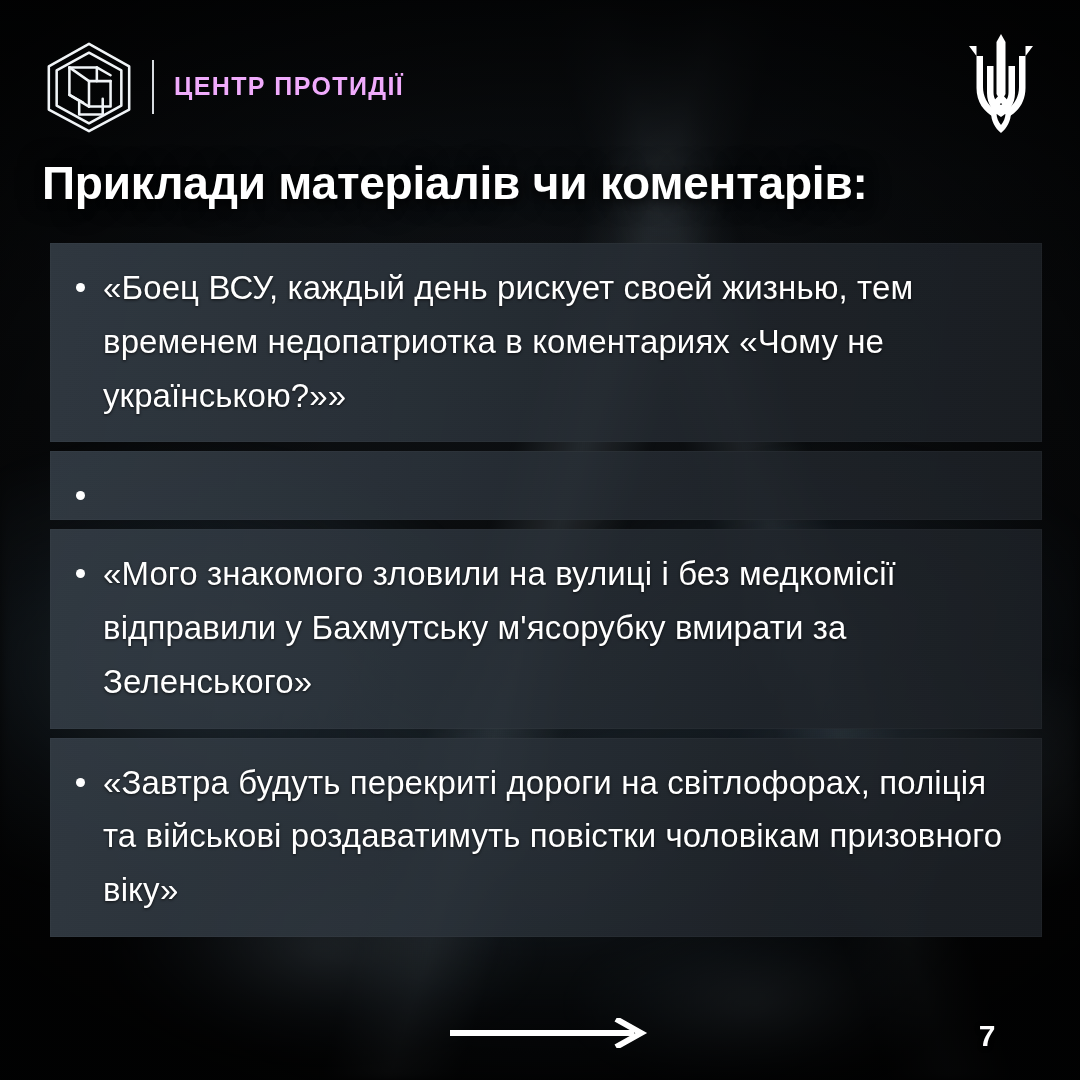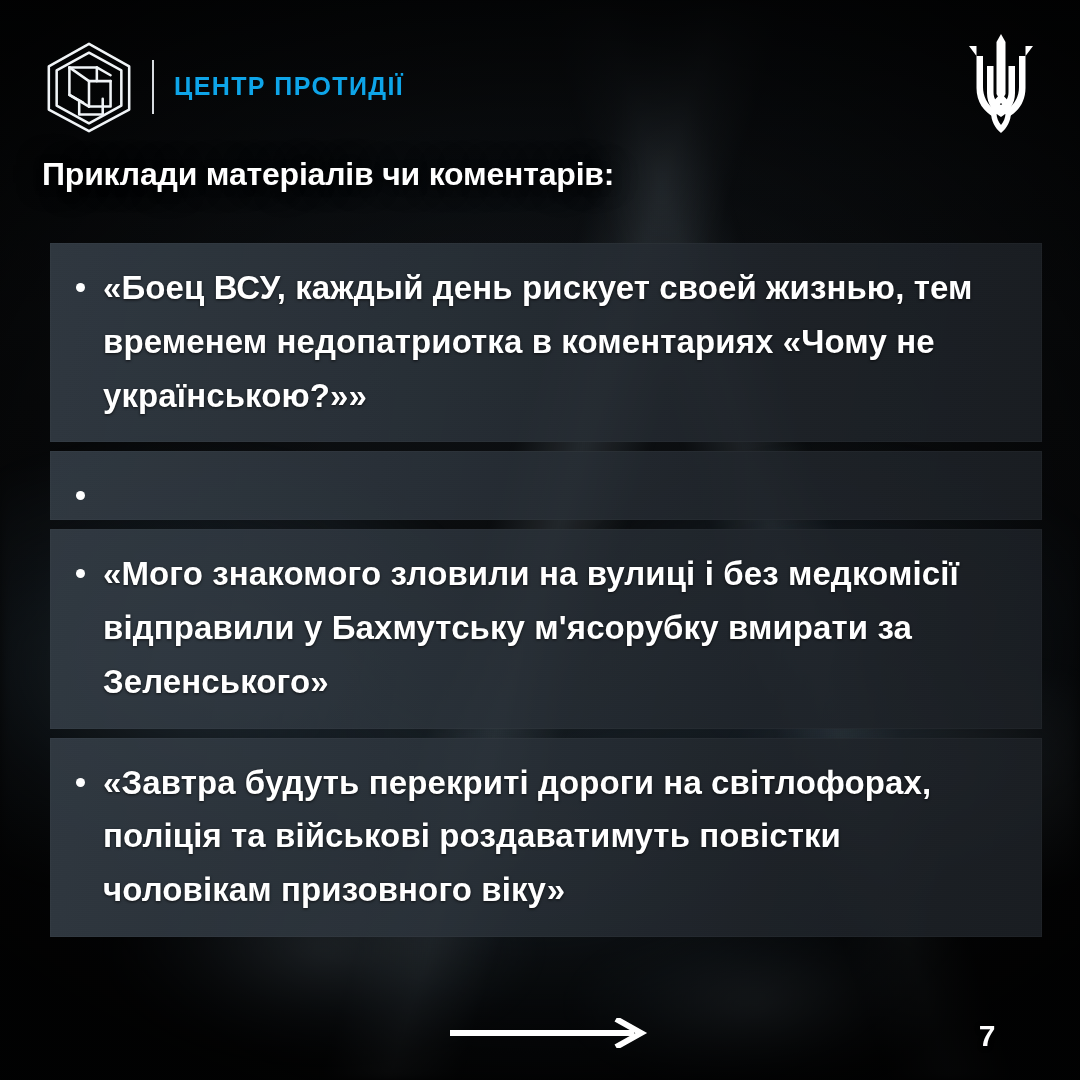--- a/index.html
+++ b/index.html
@@ -53,29 +53,29 @@
 
   
   .header{position:absolute;left:0;top:0;width:1080px;height:150px;z-index:6;}
   .brand{position:absolute;left:40px;top:38px;display:flex;align-items:center;gap:0;}
   .logo-mark{width:98px;height:98px;flex:0 0 auto;}
   .brand-divider{
     width:2px;height:54px;background:#e9eef2;margin:0 20px 0 14px;flex:0 0 auto;opacity:.92;
   }
   .brand-text{
     display:flex;flex-direction:column;justify-content:center;
-    color:#0ea5e9;font-weight:bold;letter-spacing:1.4px;line-height:1.17;
+    color:#f0abfc;font-weight:bold;letter-spacing:1.4px;line-height:1.17;
     font-size:25px;white-space:nowrap;
   }
   .emblem{position:absolute;right:42px;top:32px;width:74px;height:104px;}
 
   
   .title{
     position:absolute;left:42px;top:156px;z-index:6;
-    color:#ffffff;font-size:32px;font-weight:bold;letter-spacing:-0.2px;
+    color:#ffffff;font-size:46px;font-weight:bold;letter-spacing:-0.2px;
     text-shadow:0 2px 10px rgba(0,0,0,.85),0 0 26px rgba(0,0,0,.6);
     white-space:nowrap;
   }
 
   
   .cards{position:absolute;left:50px;top:243px;width:992px;z-index:6;}
   .card{
     position:relative;
     background:
       linear-gradient(100deg, rgba(52,61,70,0.90) 0%, rgba(44,52,60,0.86) 38%, rgba(32,37,43,0.88) 72%, rgba(27,31,36,0.92) 100%);
@@ -87,21 +87,21 @@
   .card::after{
     content:"";position:absolute;inset:0;pointer-events:none;opacity:.22;mix-blend-mode:overlay;
     background-image:repeating-linear-gradient(0deg, rgba(255,255,255,.05) 0 1px, rgba(0,0,0,.05) 1px 2px);
   }
   .bullet{
     flex:0 0 auto;width:9px;height:9px;border-radius:50%;background:#ffffff;
     margin:22px 18px 0 2px;position:relative;z-index:2;
   }
   .quote{
     position:relative;z-index:2;
-    color:#ffffff;font-size:33px;line-height:1.63;font-weight:bold;
+    color:#ffffff;font-size:33px;line-height:1.63;font-weight:normal;
     letter-spacing:0.1px;
     text-shadow:0 1px 3px rgba(0,0,0,.7);
   }
 
   
   .footer{position:absolute;left:0;bottom:0;width:1080px;height:90px;z-index:6;}
   .next-arrow{position:absolute;left:448px;bottom:32px;width:200px;height:30px;}
   .page-num{
     position:absolute;right:84px;bottom:27px;
     color:#ffffff;font-size:30px;font-weight:bold;letter-spacing:0.5px;

